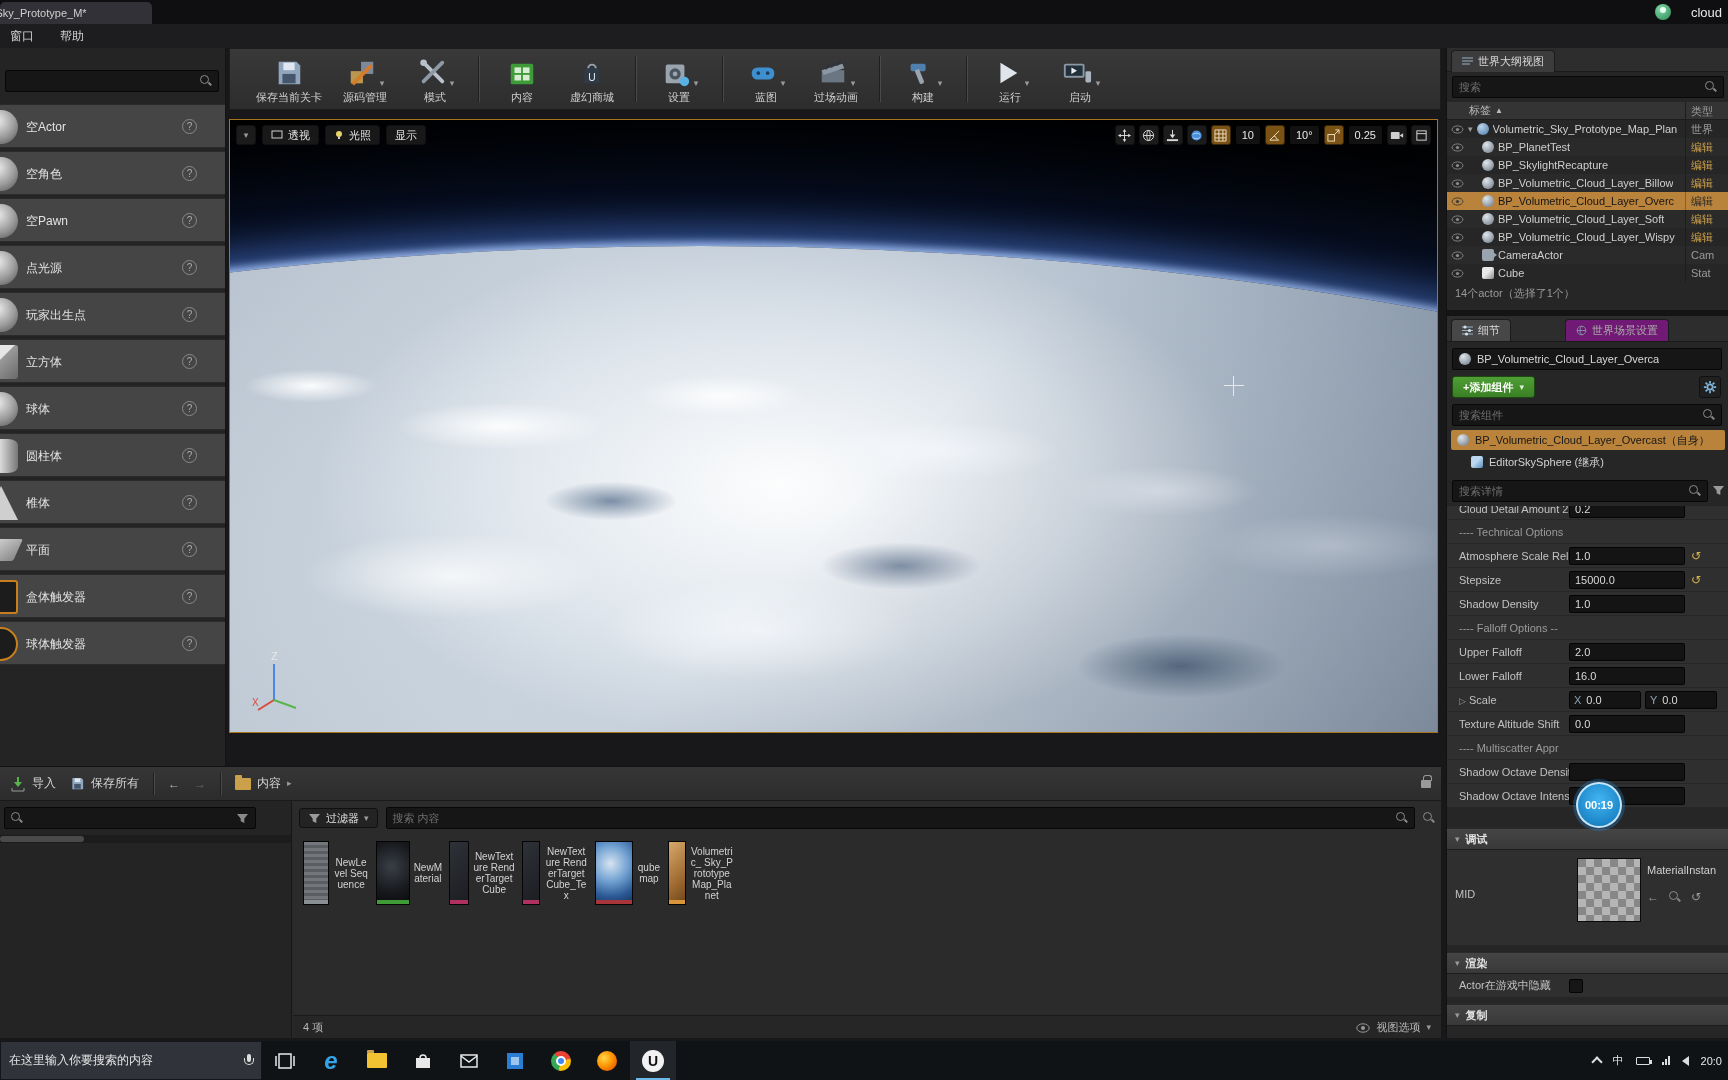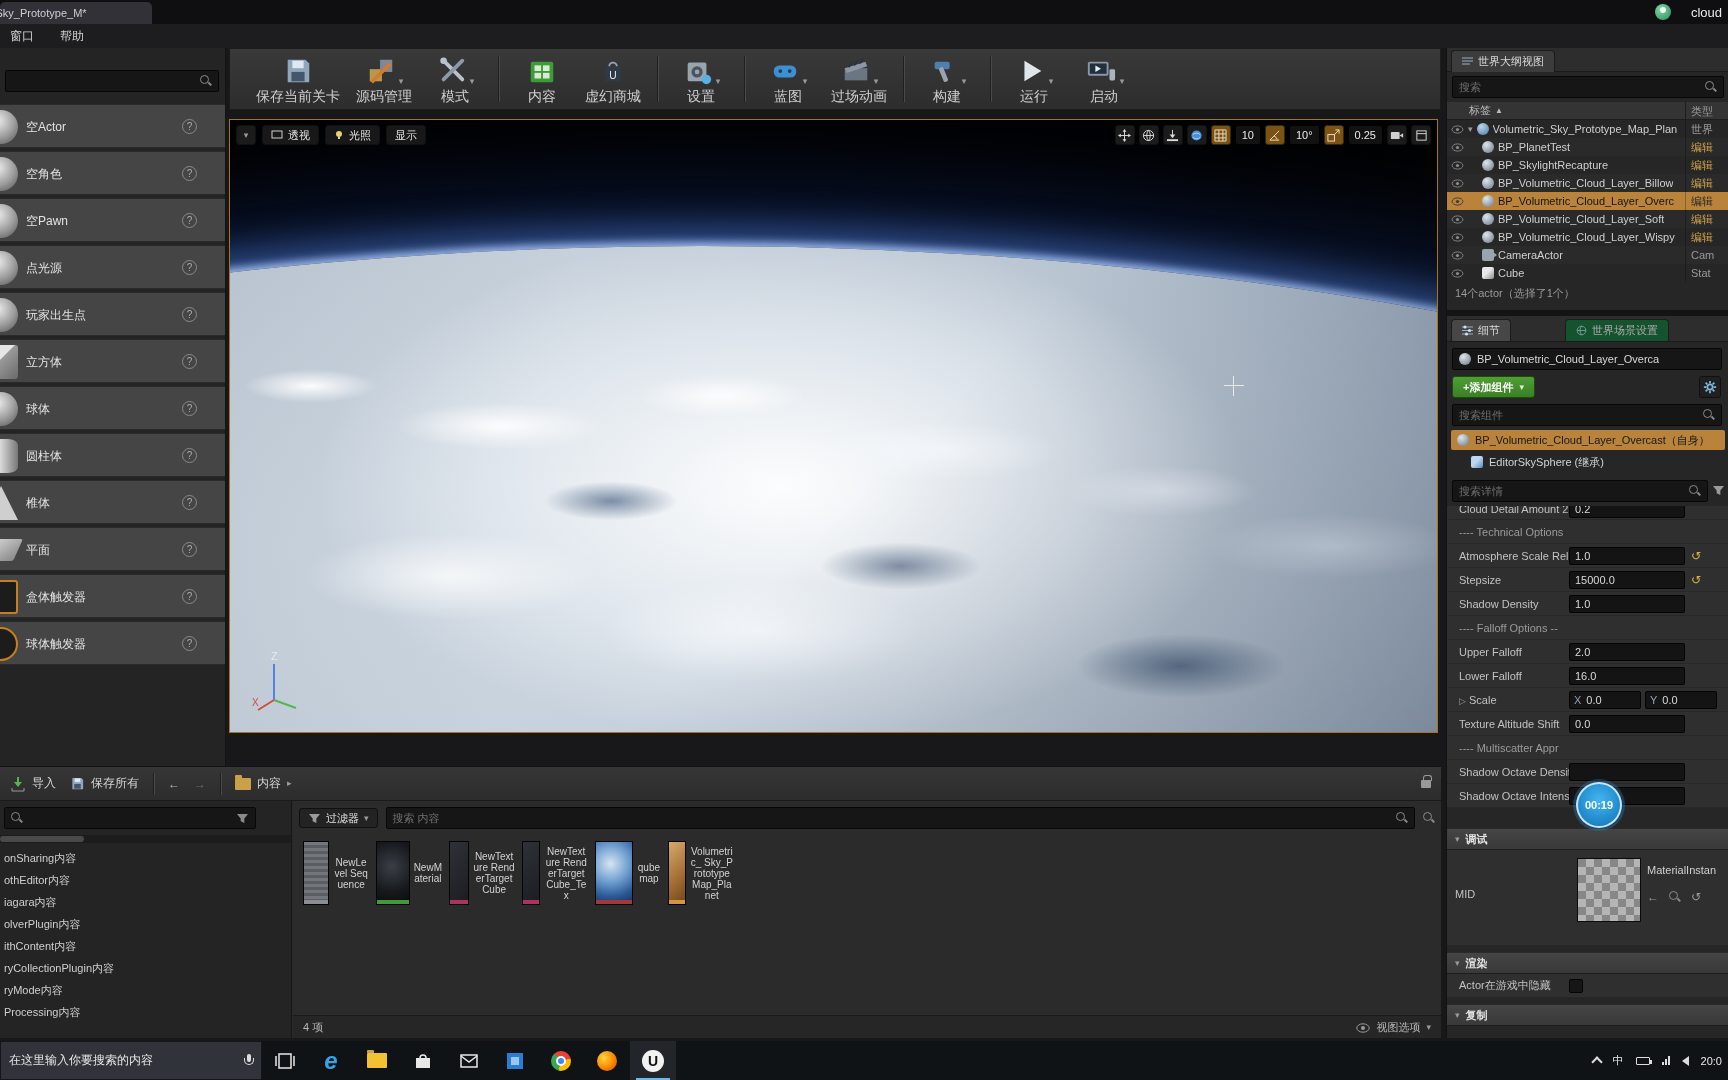--- a/index.html
+++ b/index.html
@@ -38,21 +38,21 @@
   .pa-ic.cone{background:#cfcfcf;clip-path:polygon(50% 0,100% 100%,0 100%);border-radius:0}
   .pa-ic.plane{background:linear-gradient(135deg,#ddd,#888);transform:skewX(-24deg);border-radius:2px;height:22px;top:11px}
   .pa-ic.wirebox{background:#1c1c1c;border:2px solid #c77f1e;border-radius:3px}
   .pa-ic.wiresph{background:#1c1c1c;border:2px solid #c77f1e;border-radius:50%}
 
   
   .toolbar{left:229px;top:48px;width:1212px;height:62px;background:linear-gradient(#39393a,#2d2d2e);border:1px solid #1c1c1c;display:flex;align-items:center;gap:16px;padding:0 0 0 26px}
   .tbtn{display:flex;flex-direction:column;align-items:center;gap:2px;min-width:54px}
   .tbtn .iconrow{display:flex;align-items:flex-end;gap:2px;height:34px}
   .tbtn svg{display:block}
-  .tbtn .lbl{font-size:14px;color:#cfcfcf;white-space:nowrap}
+  .tbtn .lbl{font-size:11px;color:#cfcfcf;white-space:nowrap}
   .tsep{width:1px;height:46px;background:#1f1f1f;box-shadow:1px 0 0 #4a4a4a}
 
   
   .viewport{left:229px;top:119px;width:1209px;height:614px;border:1px solid #a8751f;background:#000;overflow:hidden}
   .vp-scene{position:absolute;inset:0;background:#000;overflow:hidden}
   .planet{position:absolute;left:-2129px;top:126px;width:5200px;height:3200px;border-radius:50%;
     background:
       radial-gradient(ellipse 620px 340px at 2680px 240px, rgba(255,255,255,.95), rgba(242,246,250,.5) 48%, rgba(242,246,250,0) 75%),
       radial-gradient(ellipse 1500px 720px at 2520px 300px, #ccd6e0, rgba(204,214,224,0) 75%),
       linear-gradient(100deg,#a9b5c3 36%,#c2ccd7 43%,#b4c0cd 50%,#92a2b4 58%,#74879c 65%,#5b6f86 73%,#4d6077 82%);
@@ -580,21 +580,21 @@
     <div class="panelhdr" style="top:268px;height:26px"></div>
     <div class="ptab" style="left:4px;top:271px;background:#474747">
       <svg width="11" height="11" viewBox="0 0 11 11">
           <path d="M0 2h11M0 5.5h11M0 9h11" stroke="#9ab0c4"></path>
           <circle cx="3" cy="2" r="1.6" fill="#cfe0ee"></circle>
           <circle cx="7.5" cy="5.5" r="1.6" fill="#cfe0ee"></circle>
           <circle cx="4.5" cy="9" r="1.6" fill="#cfe0ee"></circle>
         </svg>
       <span>细节</span>
     </div>
-    <div class="ptab" style="left:118px;top:271px;background:#14532d;color:#a8a8a8">
+    <div class="ptab" style="left:118px;top:271px;background:#701a75;color:#a8a8a8">
       <svg width="11" height="11" viewBox="0 0 14 14">
           <circle cx="7" cy="7" r="5.5" fill="none" stroke="#8aa"></circle>
           <path d="M1.5 7h11M7 1.5c-2.5 3-2.5 8 0 11" stroke="#8aa" fill="none"></path>
         </svg>
       <span>世界场景设置</span>
     </div>
     <div class="sbox" style="position:absolute;left:5px;top:300px;width:270px;color:#d8d8d8">
       <span class="acticon" style="margin-right:6px"></span>
       <span style="white-space:nowrap;overflow:hidden">BP_Volumetric_Cloud_Layer_Overca</span>
     </div>
@@ -758,30 +758,20 @@
       <div class="sbox" style="position:absolute;left:4px;top:6px;width:252px">
         <span class="mag"></span>
           <span style="flex:1"></span>
         <span class="funnel"><svg width="13" height="11" viewBox="0 0 14 12">
               <path d="M1 1h12L9 6v5L5 9V6z" fill="#8a8a8a"></path>
             </svg></span>
       </div>
       <div style="position:absolute;left:0;top:34px;width:292px;height:8px;background:#1c1c1c">
           <div style="width:84px;height:6px;margin-top:1px;background:#4a4a4a;border-radius:3px"></div>
         </div>
-      <div style="position:absolute;left:4px;top:46px;width:288px;height:192px;overflow:hidden">
-        <div class="folder-row">onSharing内容</div>
-        <div class="folder-row">othEditor内容</div>
-        <div class="folder-row">iagara内容</div>
-        <div class="folder-row">olverPlugin内容</div>
-        <div class="folder-row">ithContent内容</div>
-        <div class="folder-row">ryCollectionPlugin内容</div>
-        <div class="folder-row">ryMode内容</div>
-        <div class="folder-row">Processing内容</div>
-      </div>
     </div>
 
     <div class="cb-main">
       <div style="position:absolute;left:6px;top:6px;display:flex;align-items:center;gap:8px;width:1136px">
         <div class="chip" style="background:#232323">
           <svg class="funnel" width="13" height="11" viewBox="0 0 14 12">
               <path d="M1 1h12L9 6v5L5 9V6z" fill="#9a9a9a"></path>
             </svg>
           <span>过滤器</span>
           <span class="caret">▾</span>

